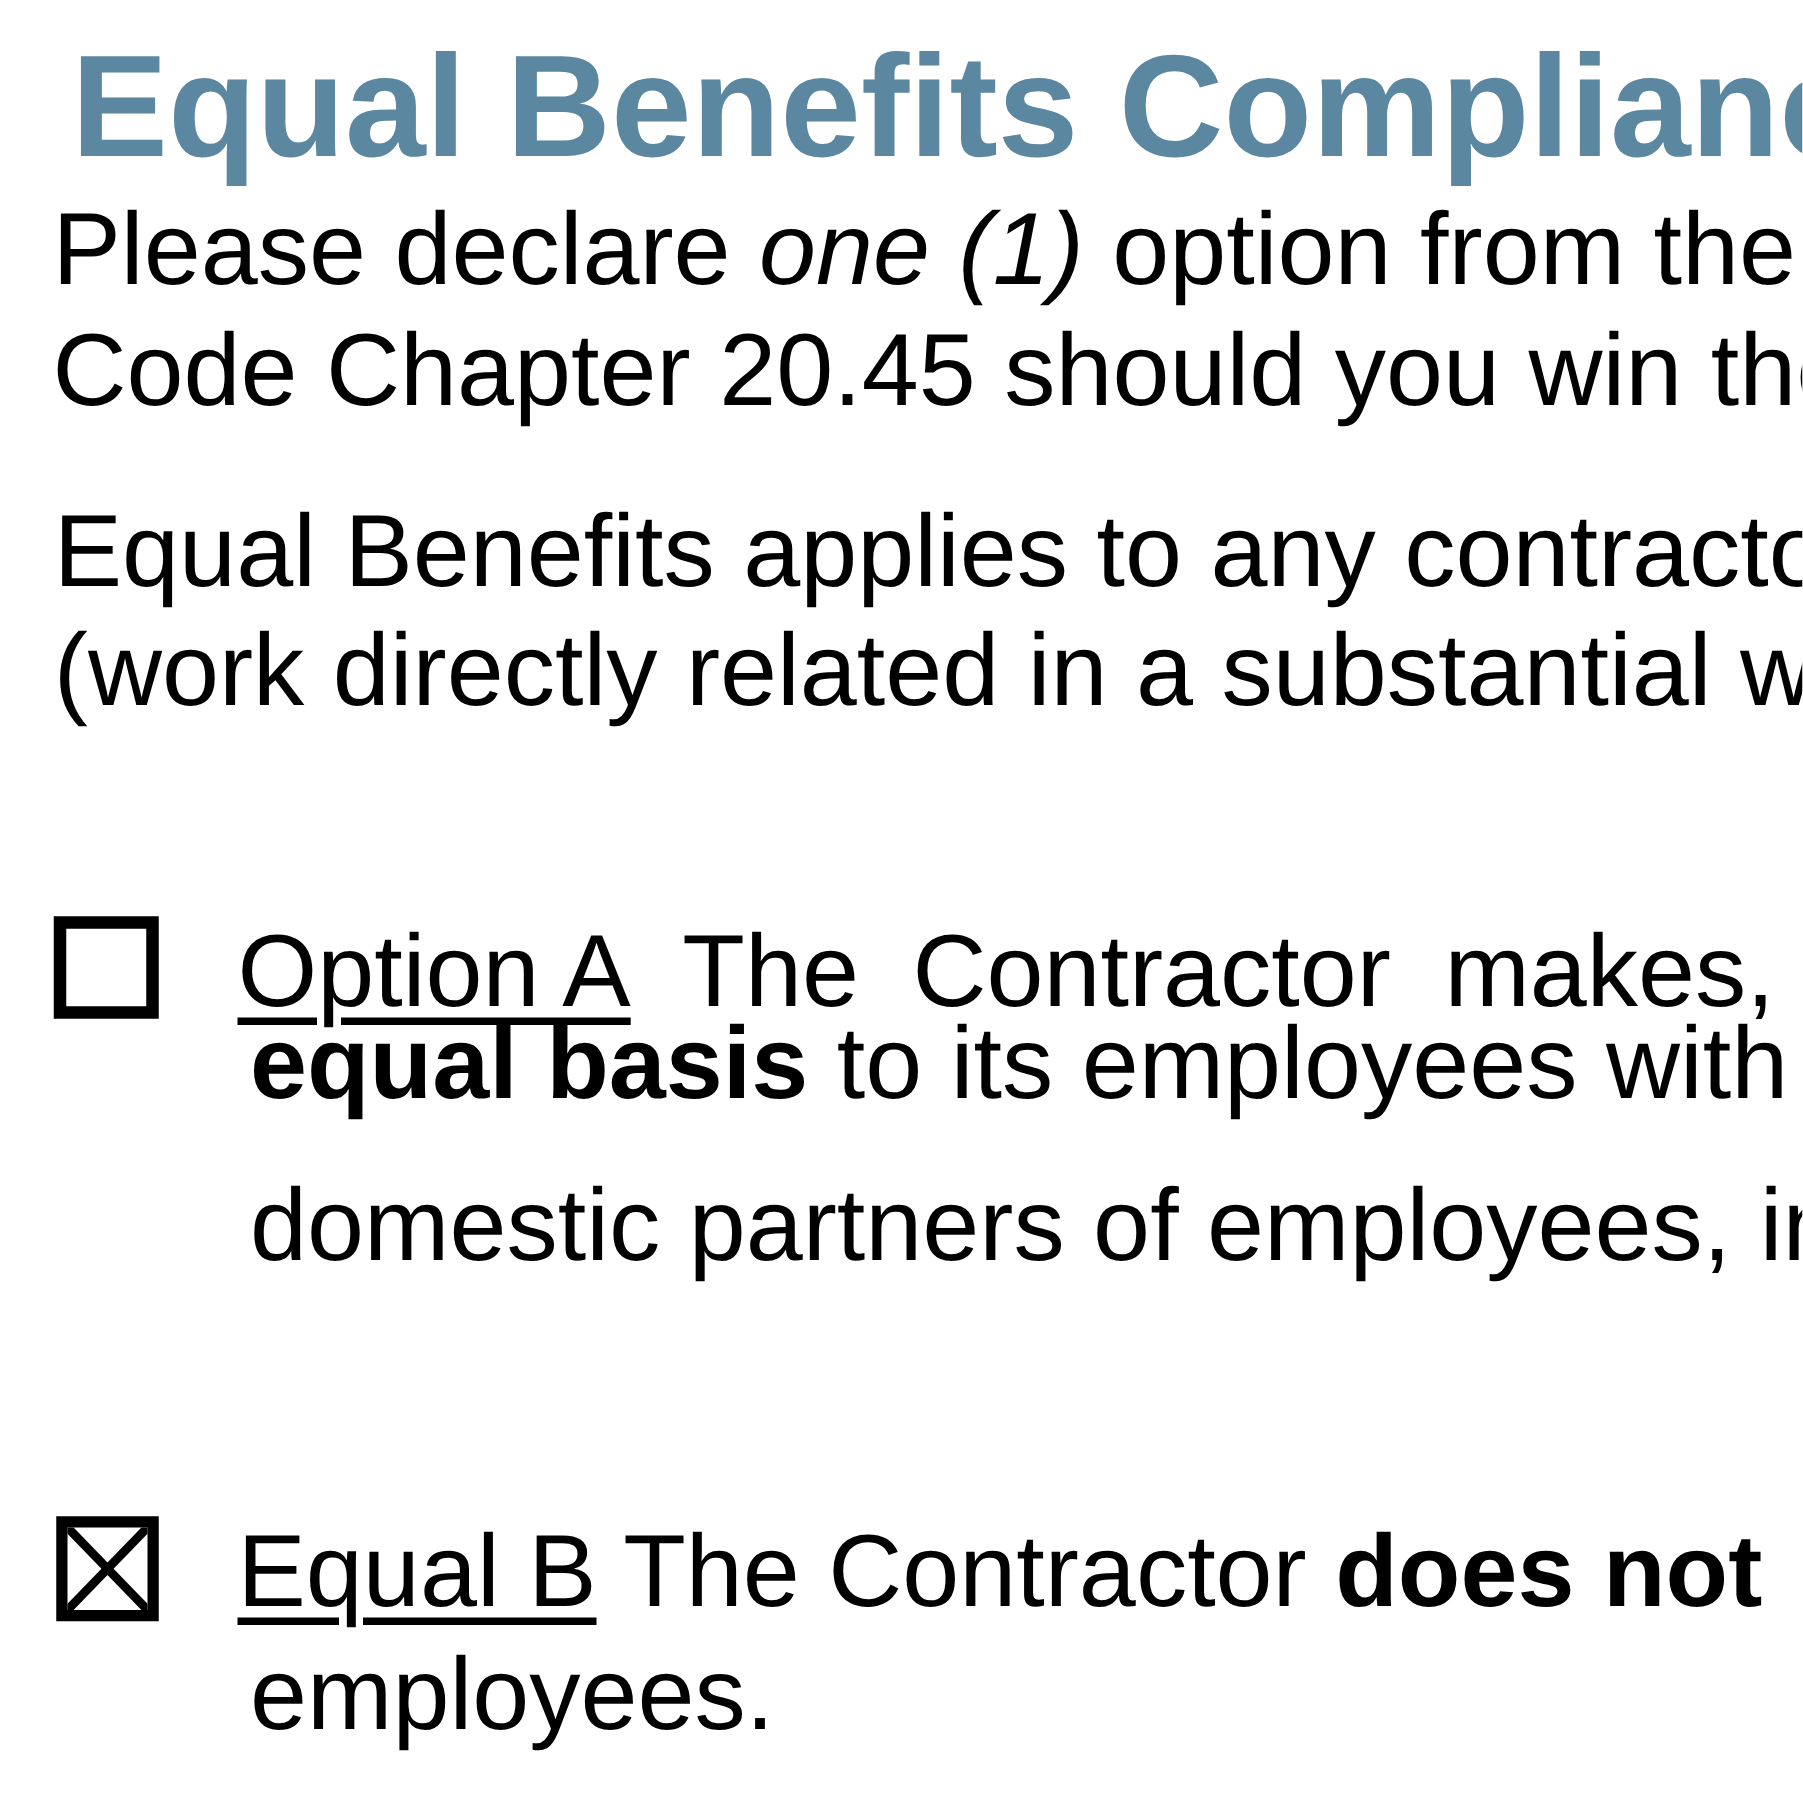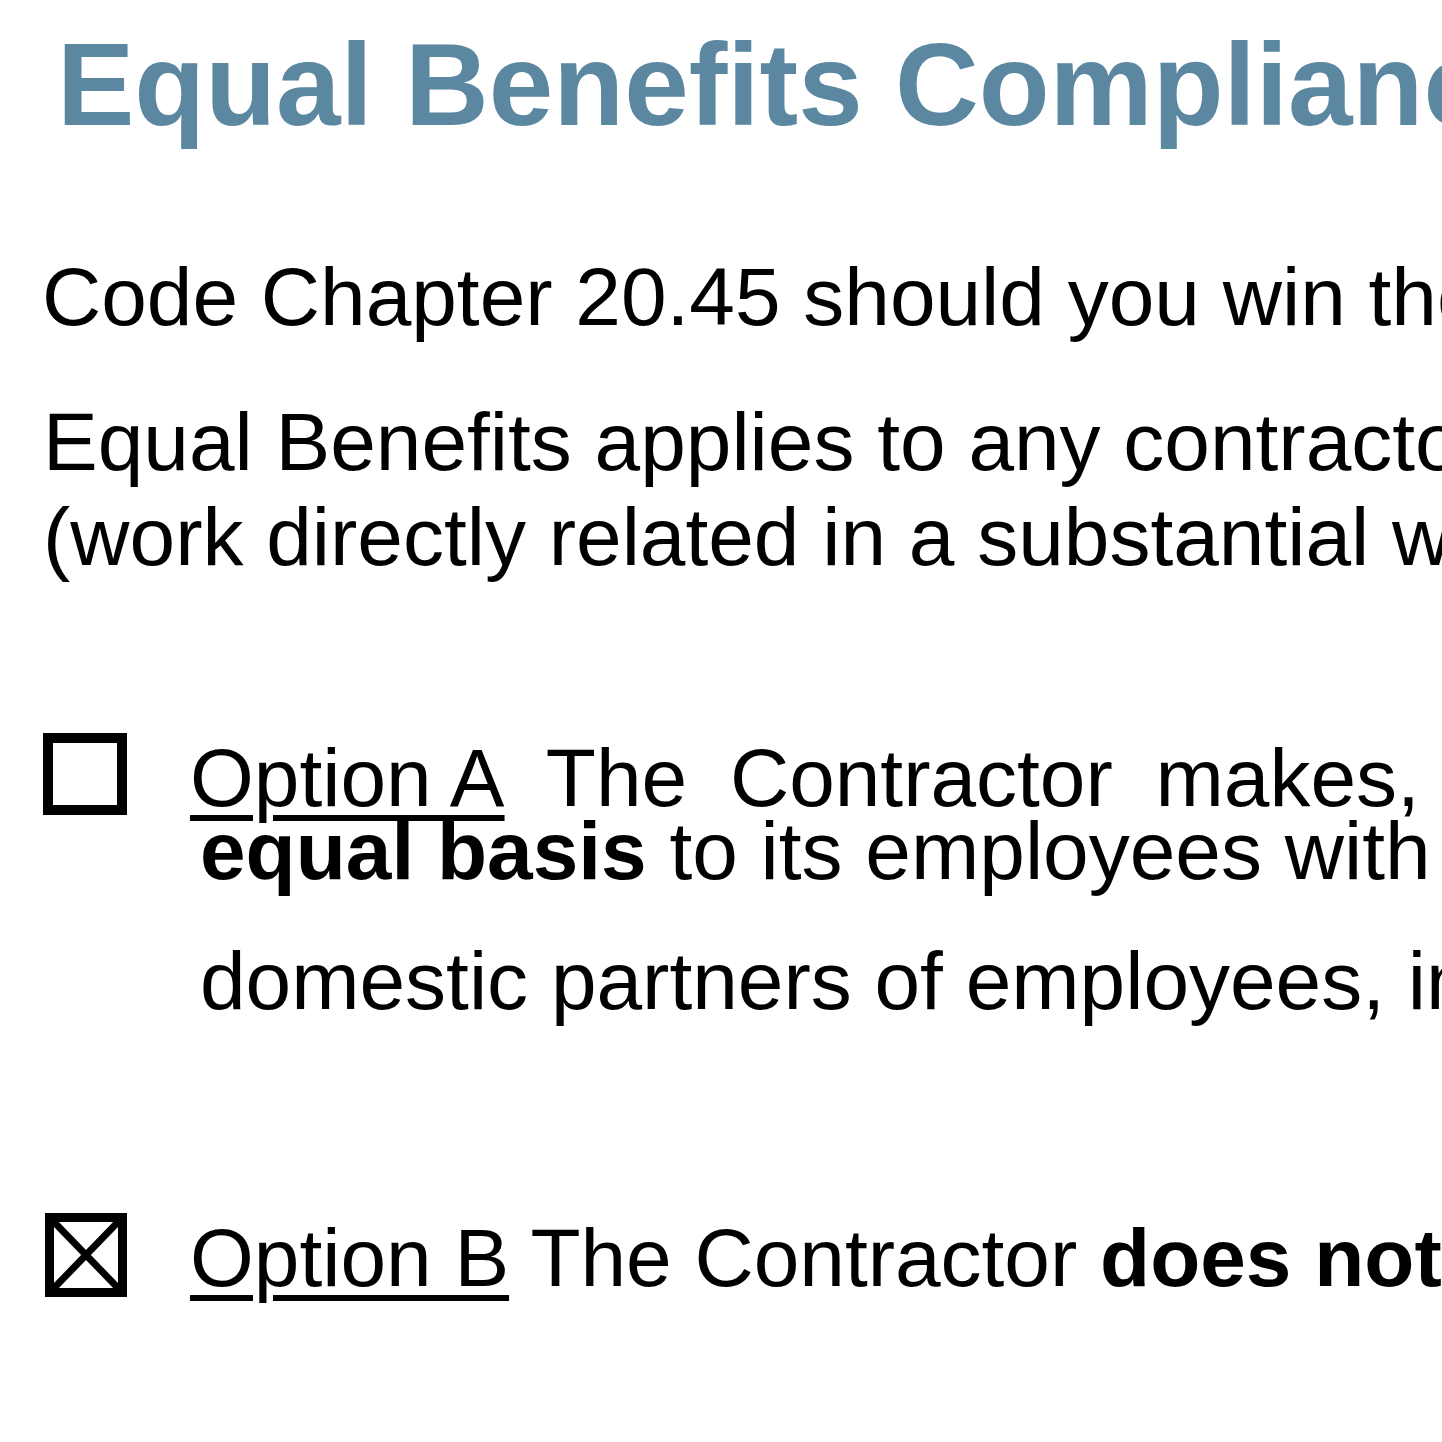--- a/index.html
+++ b/index.html
@@ -51,20 +51,21 @@
     height: 100%;
   }
 </style>
 </head>
 <body>
 
 <div class="page">
 
   <div class="line title" style="left:57px; top:27px;">Equal Benefits Compliance</div>
 
+  <div class="line" style="left:42px; top:159px;"><span>Please declare </span><span class="italic">one (1)</span><span> option from the</span></div>
 
   <div class="line" style="left:42px; top:256px;">Code Chapter 20.45 should you win the</div>
 
   <div class="line" style="left:43px; top:401px;">Equal Benefits applies to any contractor</div>
 
   <div class="line" style="left:43px; top:496px;">(work directly related in a substantial way</div>
 
   <div class="checkbox" style="left:43px; top:733px; width:84px; height:82px;"></div>
 
   <div class="line" style="left:190px; top:737px;"><span class="opt-label">Option A</span><span class="stretch"> The Contractor makes,</span></div>
@@ -74,16 +75,17 @@
   <div class="line" style="left:200px; top:940px;">domestic partners of employees, in</div>
 
 
   <div class="checkbox" style="left:45px; top:1213px; width:82px; height:84px; border-width:9px;">
     <svg viewBox="0 0 64 66" preserveAspectRatio="none">
       <line x1="0" y1="0" x2="64" y2="66" stroke="#000000" stroke-width="7"></line>
       <line x1="64" y1="0" x2="0" y2="66" stroke="#000000" stroke-width="7"></line>
     </svg>
   </div>
 
-  <div class="line" style="left:190px; top:1217px;"><span class="opt-label">Option B</span><span> The Contractor </span><span class="bold">does not</span></div>
+  <div class="line" style="left:190px; top:1217px;"><span class="opt-label">Equal B</span><span> The Contractor </span><span class="bold">does not</span></div>
 
+  <div class="line" style="left:200px; top:1315px;">employees.</div>
 
 </div>
 
 </body></html>

